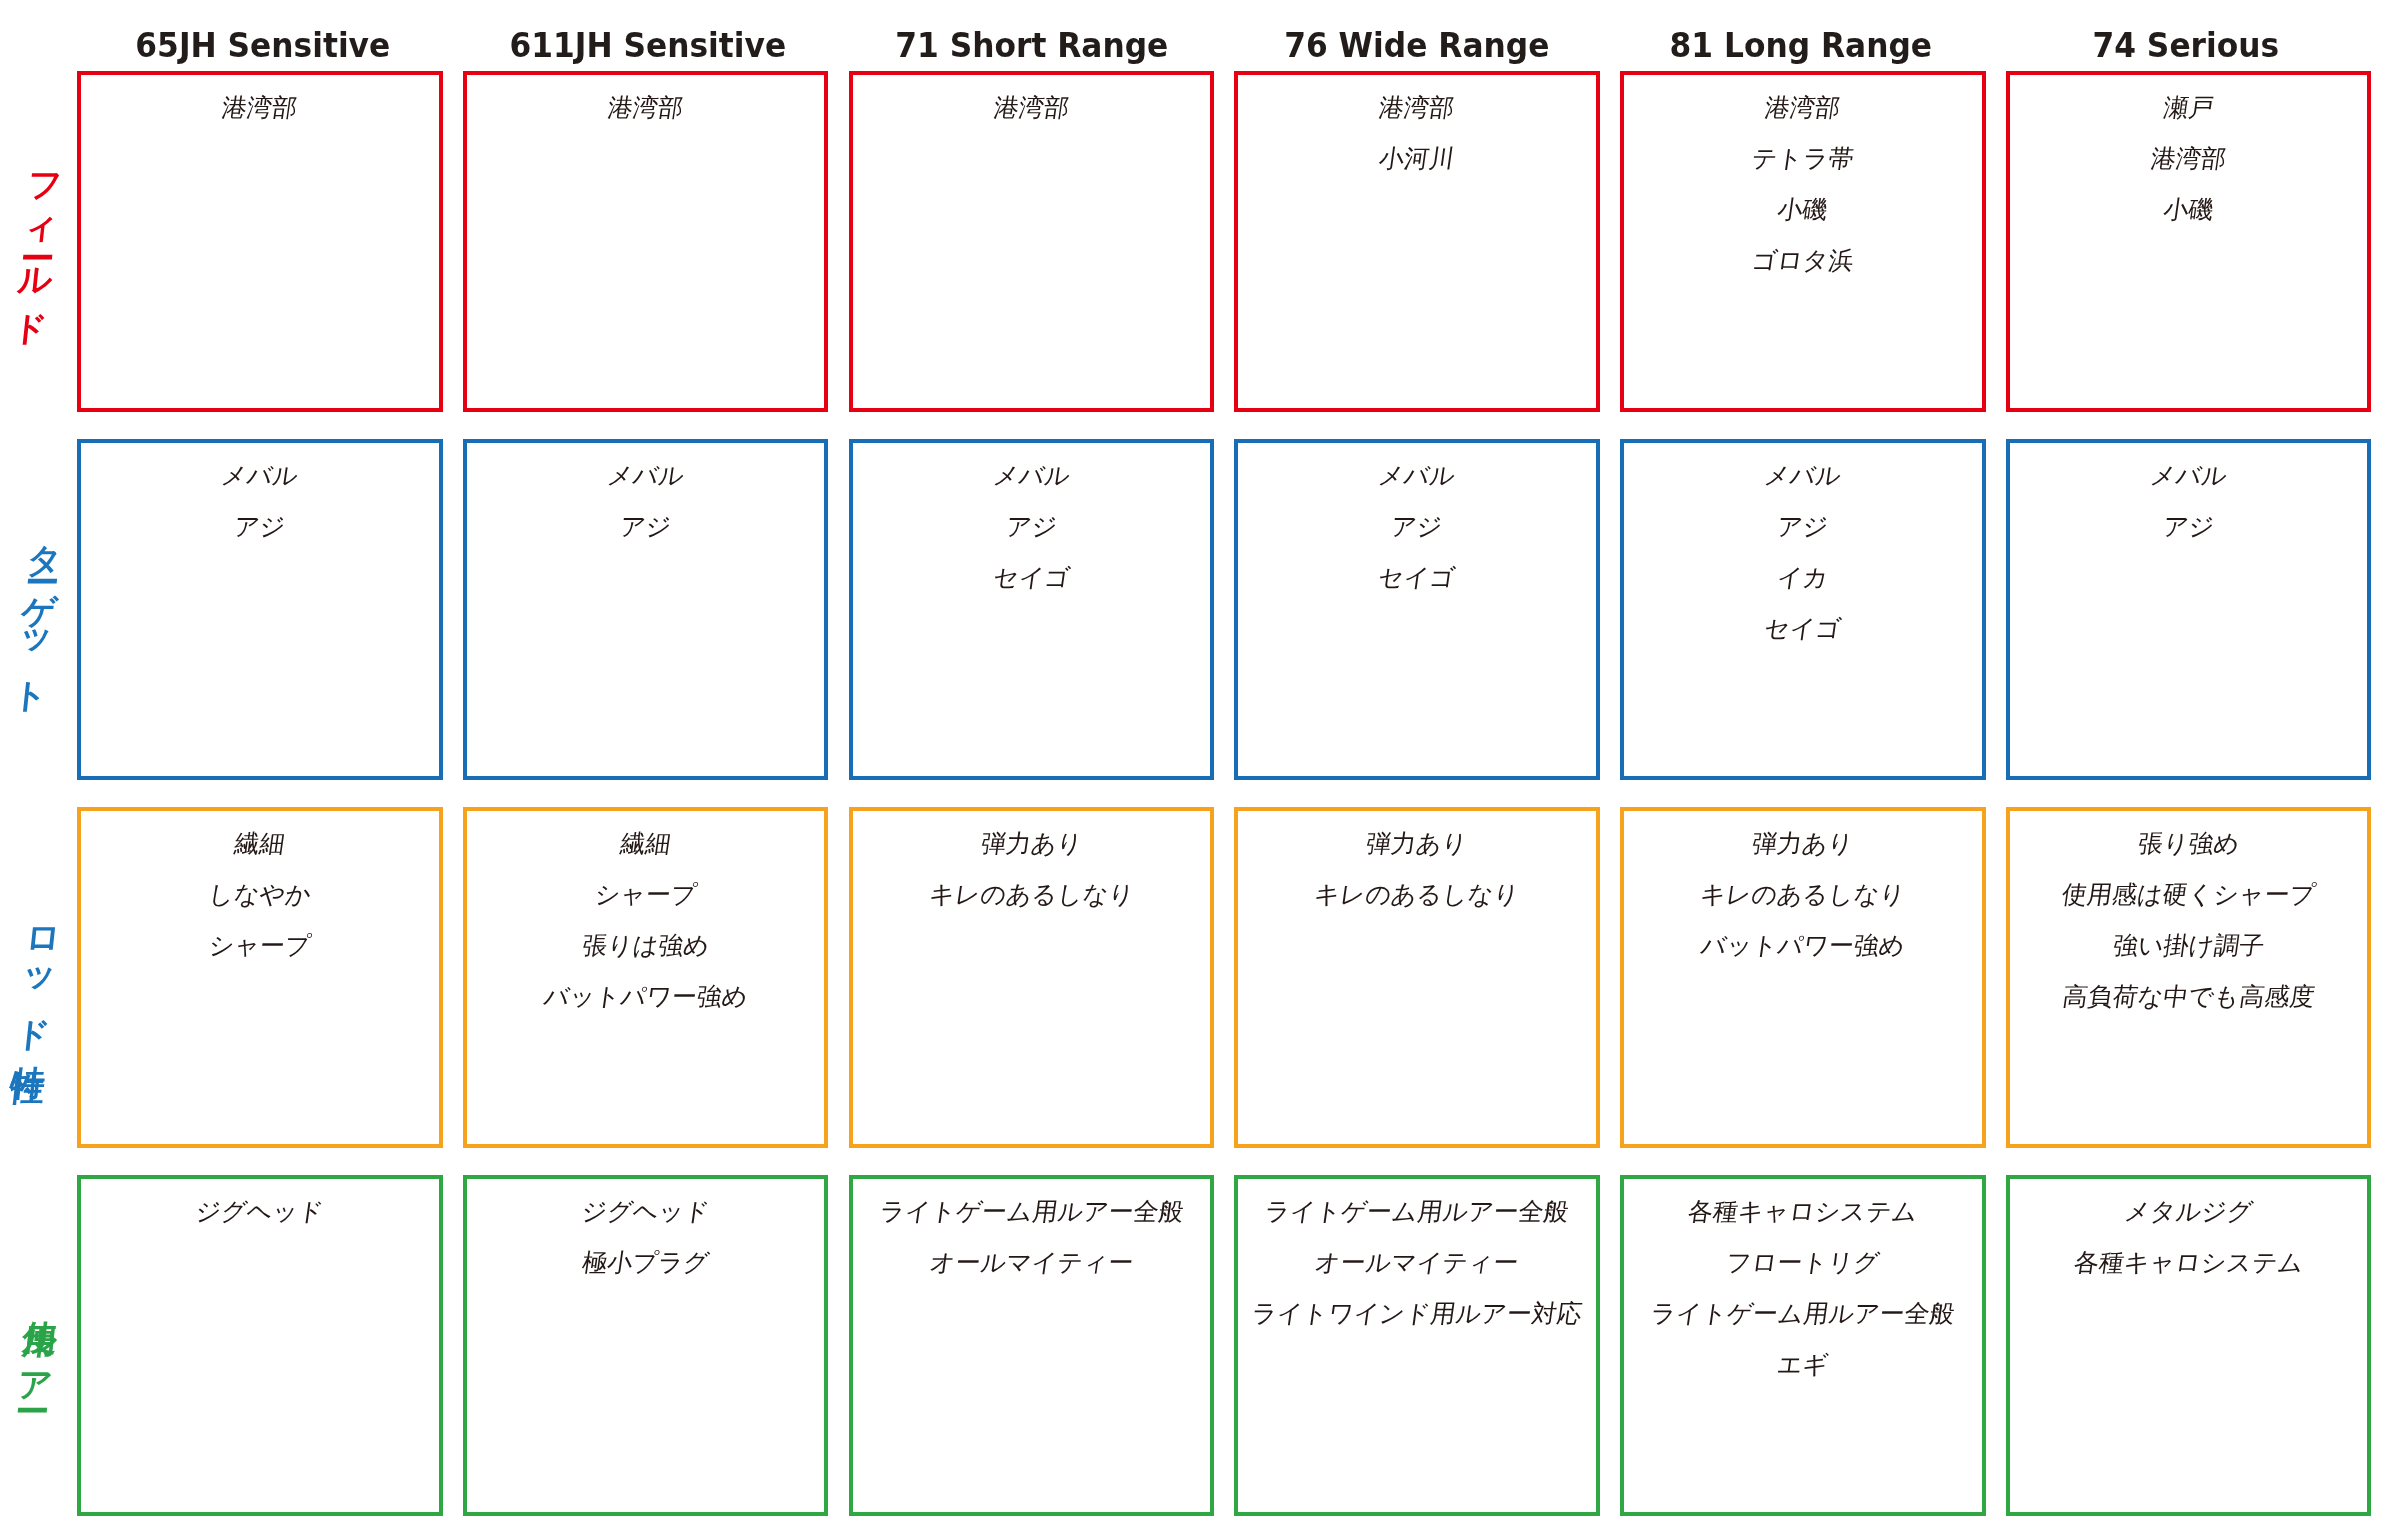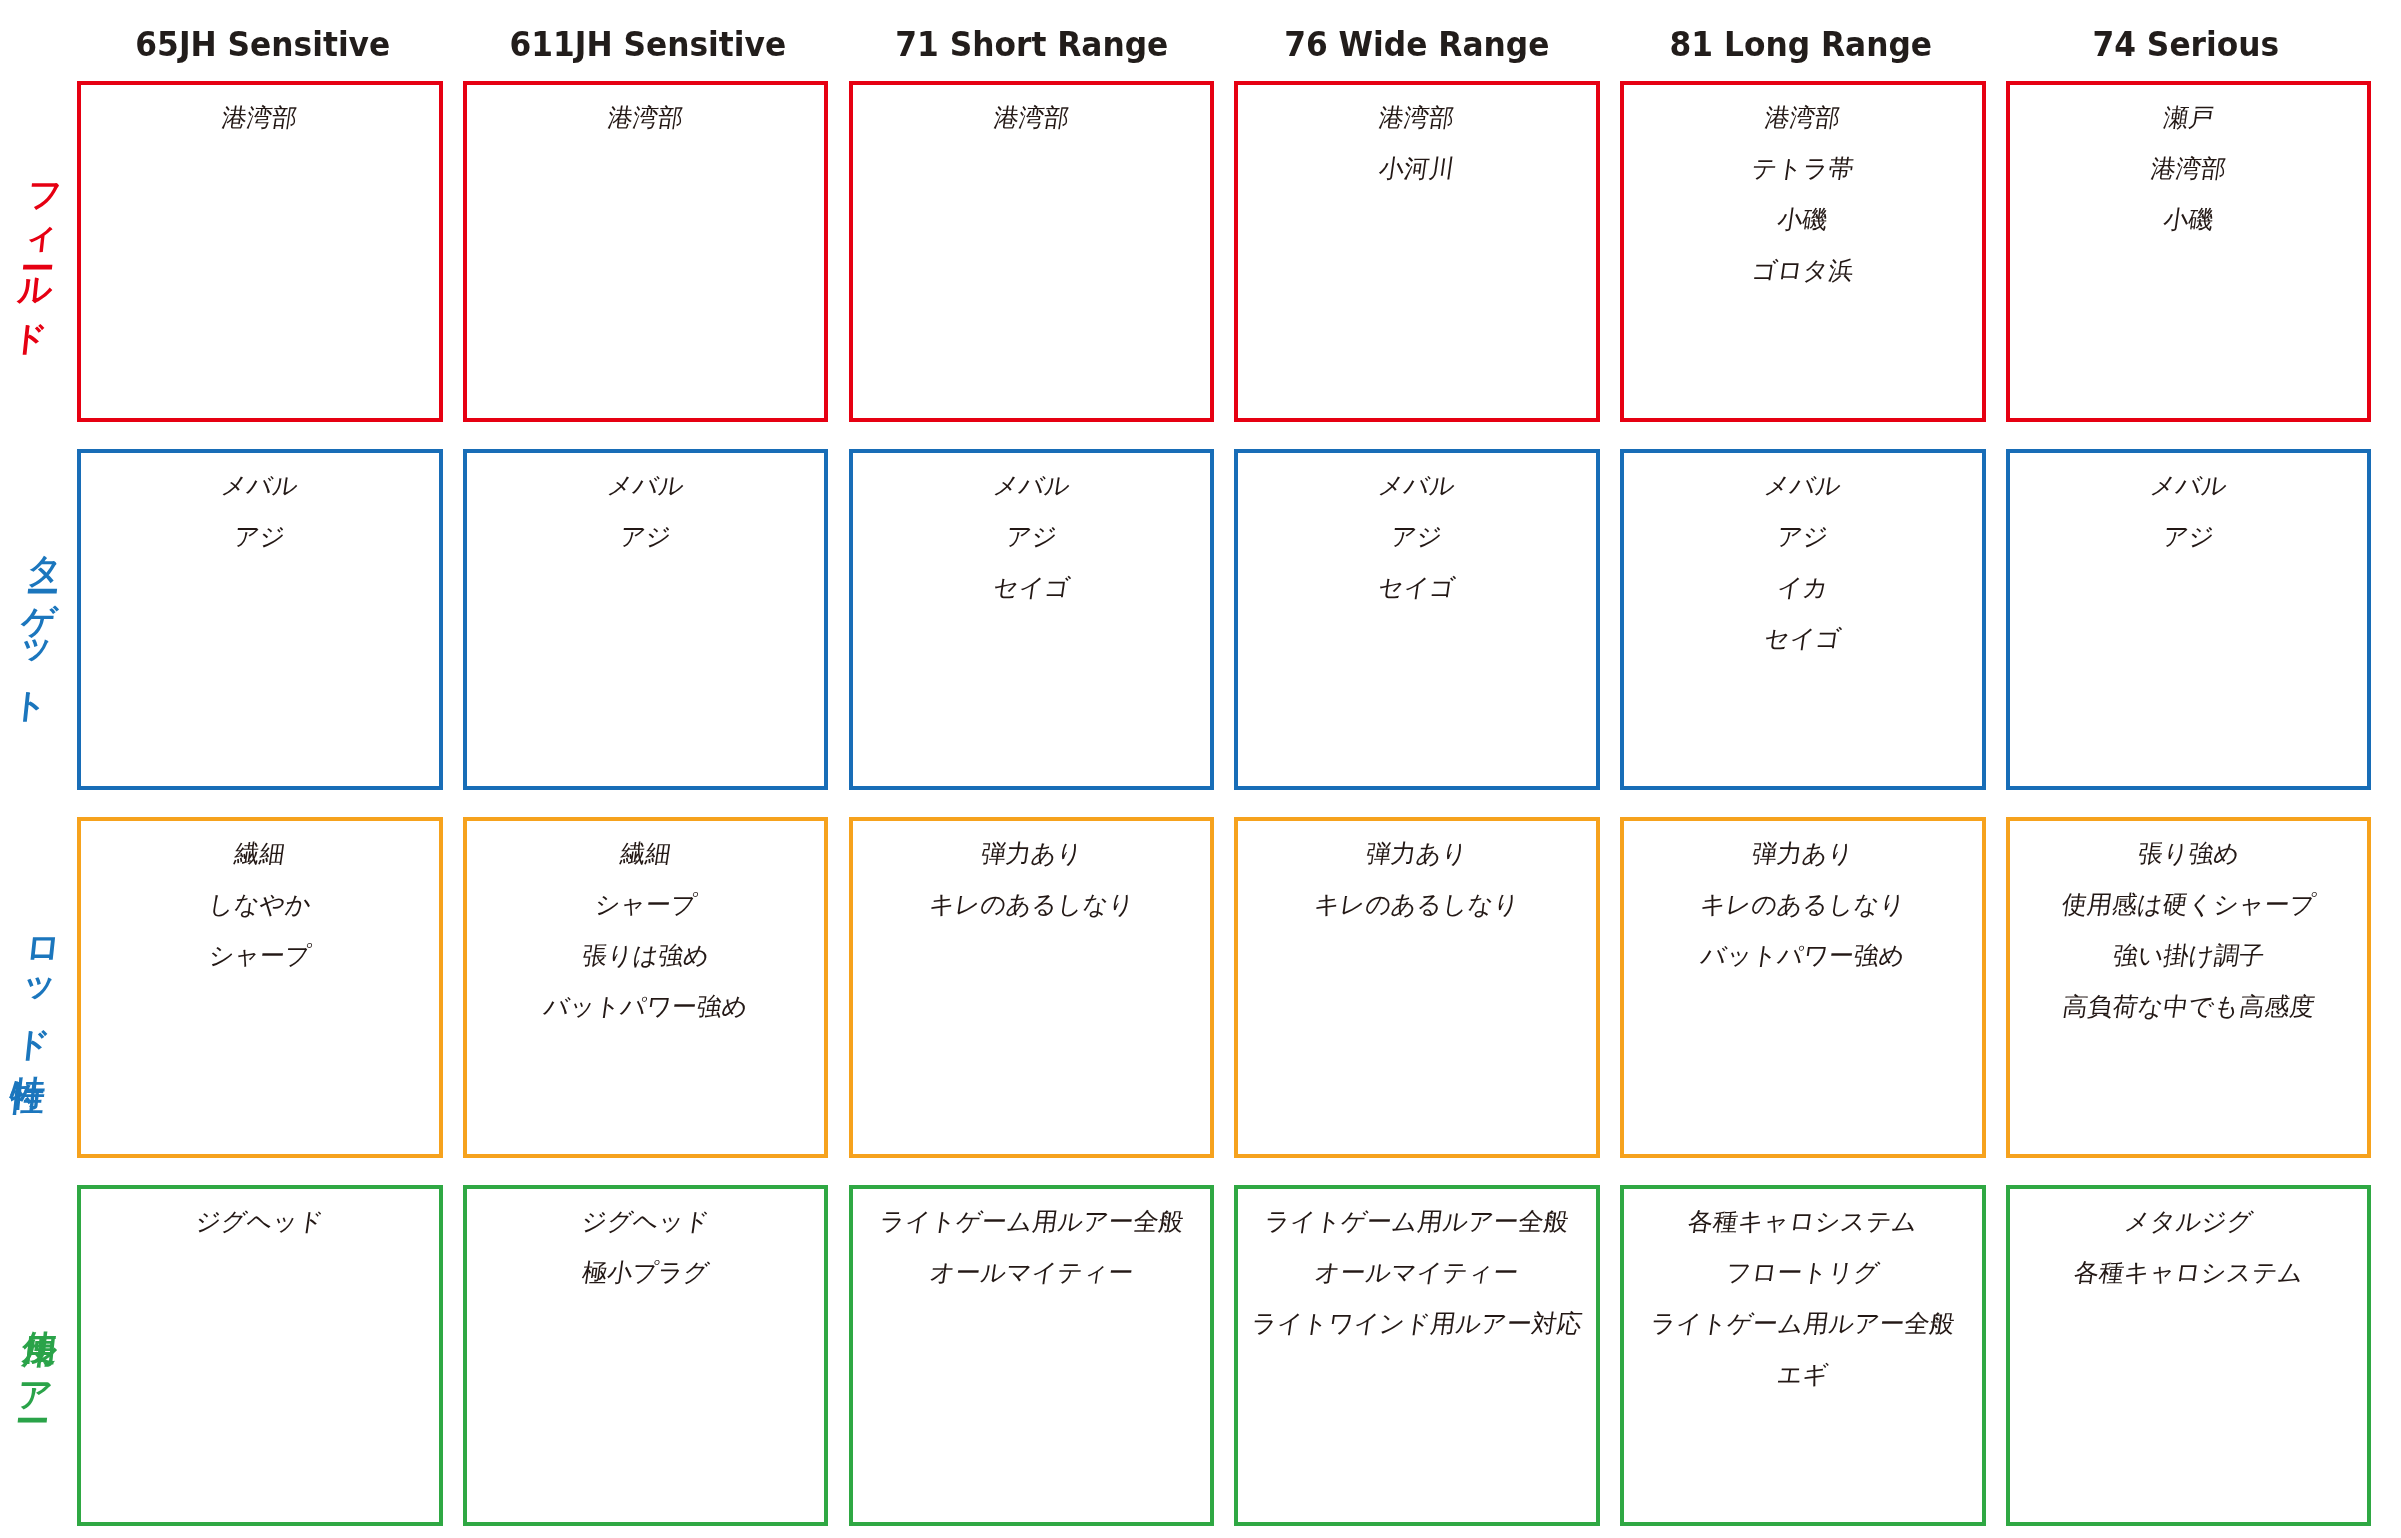--- a/index.html
+++ b/index.html
@@ -7,24 +7,24 @@
     position:relative;
     width:2401px;height:1538px;
     background:#ffffff;
     font-family:"DejaVu Sans","Liberation Sans",sans-serif;
     overflow:hidden;
     box-sizing:border-box;
   }
   .header-row{
     box-sizing:border-box;
     margin-left:77px;margin-right:29.5px;
-    height:81px;
+    height:71px;
     display:grid;grid-template-columns:repeat(6,1fr);gap:13px;
     align-items:end;
-    padding-bottom:17px;
+    padding-bottom:6px;
   }
   .col-title{
     text-align:center;
     font-weight:bold;
     font-size:34px;
     color:#221d1b;
     white-space:nowrap;
     transform:scaleX(.92);
   }
   .row{

